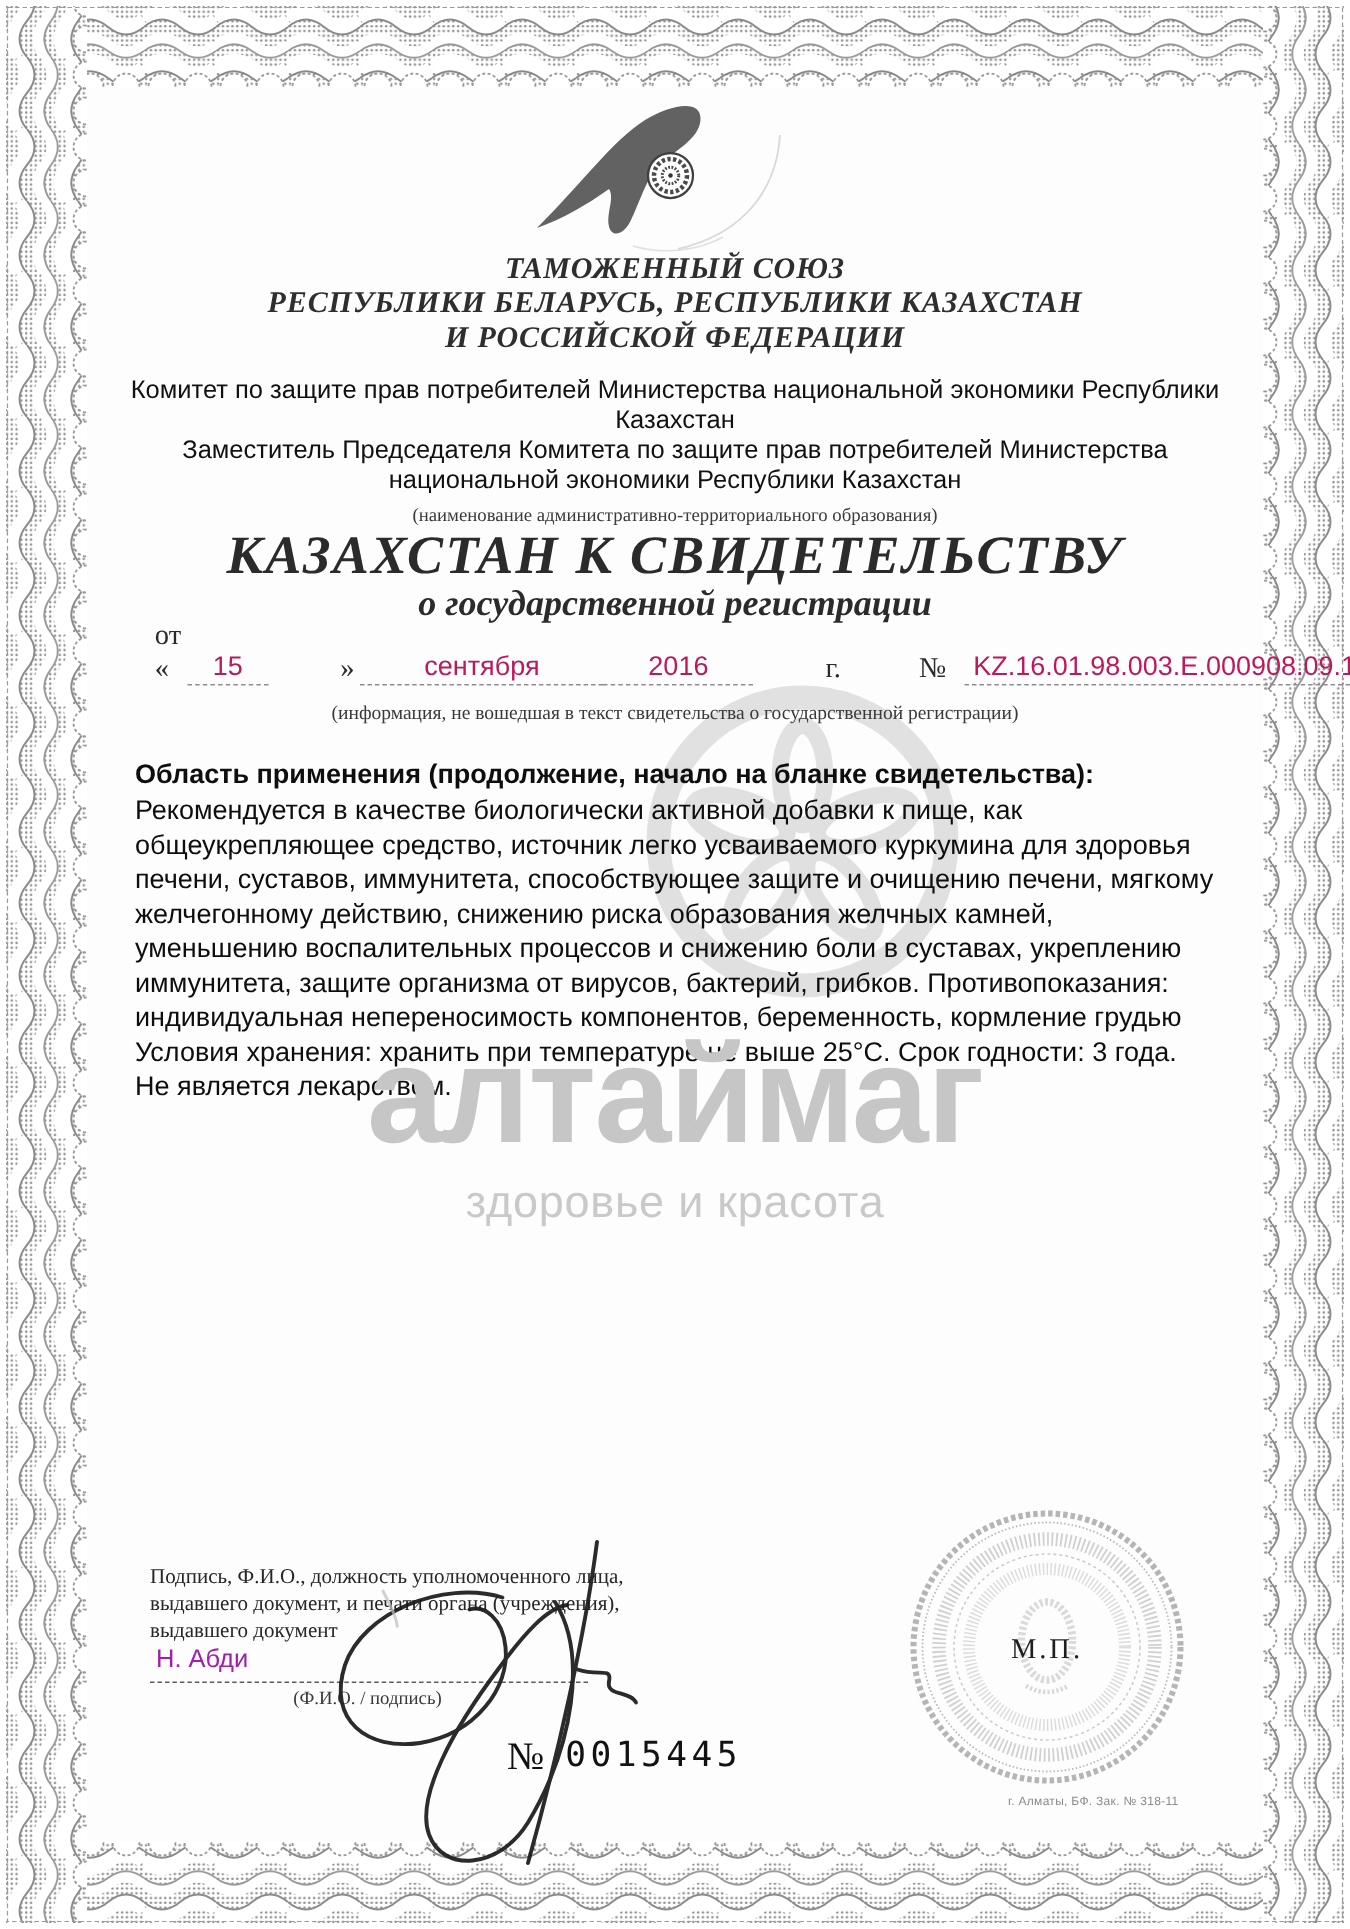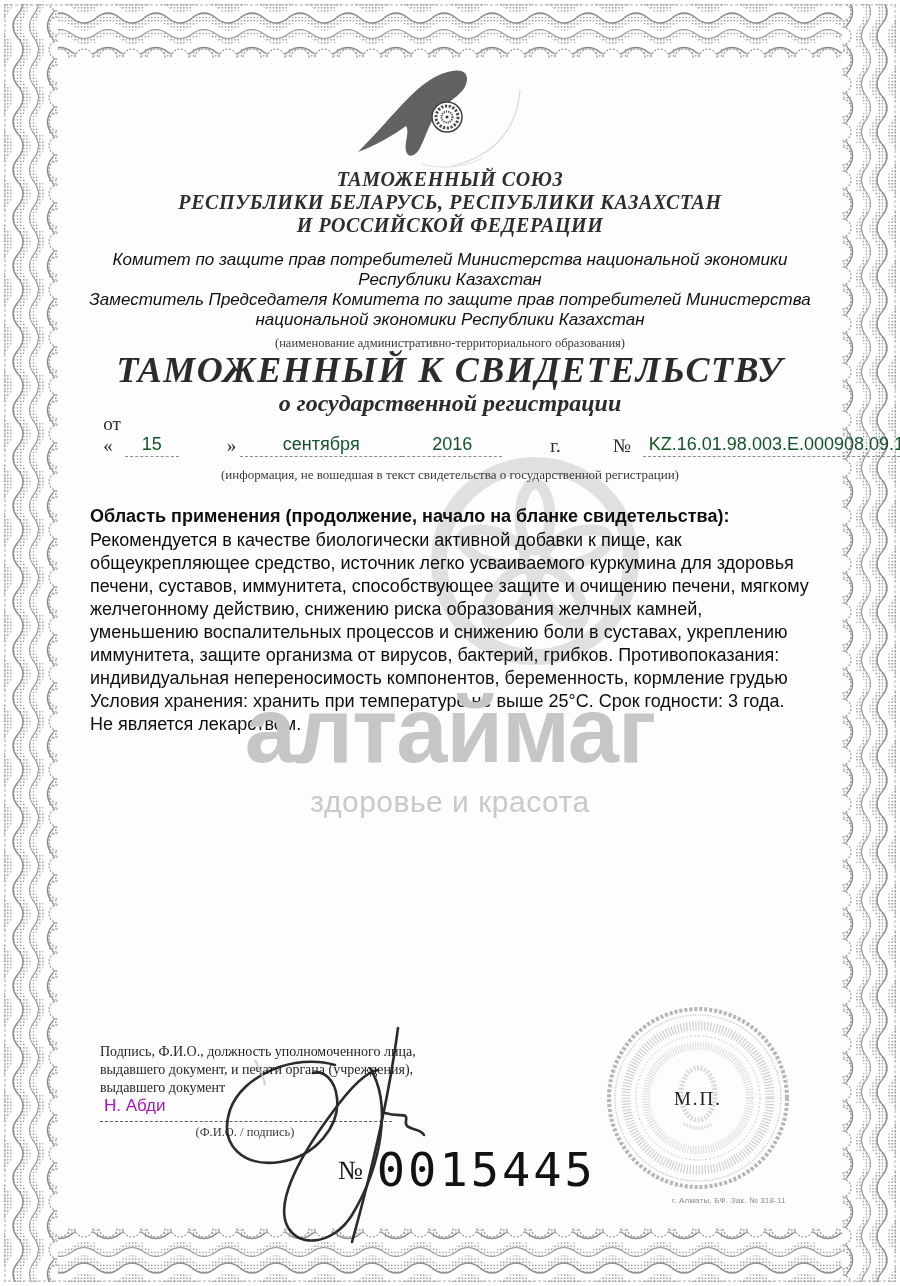--- a/index.html
+++ b/index.html
@@ -11,21 +11,21 @@
   .abs{position:absolute;}
   svg{display:block;}
   
   .org-header{
     top:168px;left:60px;width:780px;text-align:center;
     font-family:"Liberation Serif",serif;font-style:italic;font-weight:bold;
     font-size:20px;line-height:23px;letter-spacing:.6px;color:#2e2e2e;
   }
   .committee{
     top:250px;left:70px;width:760px;text-align:center;
-    font-size:17px;line-height:20px;color:#111;font-style:italic;
+    font-size:17px;line-height:20px;color:#111;
   }
   .cap{
     font-family:"Liberation Serif",serif;color:#3a3a3a;text-align:center;
   }
   .territory-cap{top:336px;left:80px;width:740px;font-size:12.5px;}
   .doc-title{
     top:349px;left:60px;width:780px;text-align:center;
     font-family:"Liberation Serif",serif;font-style:italic;font-weight:bold;
     font-size:36px;letter-spacing:1.5px;color:#2b2b2b;
   }
@@ -35,21 +35,21 @@
     font-size:24px;color:#2b2b2b;
   }
   .date-row{
     top:427px;left:150px;width:660px;height:30px;
     display:flex;align-items:flex-end;justify-content:center;
     font-family:"Liberation Serif",serif;font-size:19px;color:#2b2b2b;
   }
   .date-row .lit{padding:0 4px;margin-left:44px;}
   .blank{
     border-bottom:1.6px dashed #8d8d8d;text-align:center;
-    font-family:"Liberation Sans",sans-serif;font-size:18px;color:#14532d;
+    font-family:"Liberation Sans",sans-serif;font-size:18px;color:#be185d;
     padding:0 6px 1px 6px;
   }
   .blank.day{min-width:42px;}
   .blank.month{min-width:150px;}
   .blank.year{min-width:88px;}
   .blank.num{min-width:250px;margin-left:8px;}
   .info-cap{top:467px;left:80px;width:740px;font-size:13px;}
   .body-block{top:505px;left:90px;width:722px;font-size:18px;line-height:23px;color:#0e0e0e;}
   .body-block .heading{font-weight:bold;}
   .body-block .text{margin-top:1px;text-align:left;}
@@ -67,21 +67,21 @@
     top:1043px;left:100px;width:330px;
     font-family:"Liberation Serif",serif;font-size:14px;line-height:18px;color:#262626;
   }
   .sig-name{top:1096px;left:104px;font-size:17px;color:#a21caf;}
   .sig-line{top:1121px;left:100px;width:292px;border-top:1.4px dashed #5d5d5d;height:0;}
   .sig-cap{top:1125px;left:130px;width:230px;font-size:12.5px;}
   .serial{
     top:1152px;left:338px;display:flex;align-items:flex-end;color:#121212;
   }
   .serial .no-sign{font-family:"Liberation Serif",serif;font-size:26px;padding-right:14px;padding-bottom:2px;}
-  .serial .digits{font-family:"DejaVu Sans Mono","Liberation Mono",monospace;font-size:47px;letter-spacing:3px;line-height:36px;}
+  .serial .digits{font-family:"DejaVu Sans Mono","Liberation Mono",monospace;font-size:23px;letter-spacing:3px;line-height:36px;}
   .printer-note{top:1196px;left:672px;width:135px;font-size:8px;color:#8b8b8b;letter-spacing:.2px;}
   .stamp-label{
     font-family:"Liberation Serif",serif;font-size:19px;letter-spacing:2px;color:#1f1f1f;
   }
 </style>
 </head>
 <body>
 
 <div class="page">
 
@@ -155,21 +155,21 @@
     <div>И РОССИЙСКОЙ ФЕДЕРАЦИИ</div>
   </div>
 
   <div class="abs committee">
     <div>Комитет по защите прав потребителей Министерства национальной экономики Республики Казахстан</div>
     <div>Заместитель Председателя Комитета по защите прав потребителей Министерства национальной экономики Республики Казахстан</div>
   </div>
 
   <div class="abs cap territory-cap">(наименование административно-территориального образования)</div>
 
-  <div class="abs doc-title">ТАМОЖЕННЫЙ К СВИДЕТЕЛЬСТВУ</div>
+  <div class="abs doc-title">КАЗАХСТАН К СВИДЕТЕЛЬСТВУ</div>
   <div class="abs doc-subtitle">о государственной регистрации</div>
 
   <div class="abs date-row">
     <span class="lit">от «</span>
     <span class="blank day">15</span>
     <span class="lit">»</span>
     <span class="blank month">сентября</span>
     <span class="blank year">2016</span>
     <span class="lit">г.</span>
     <span class="lit">№</span>

